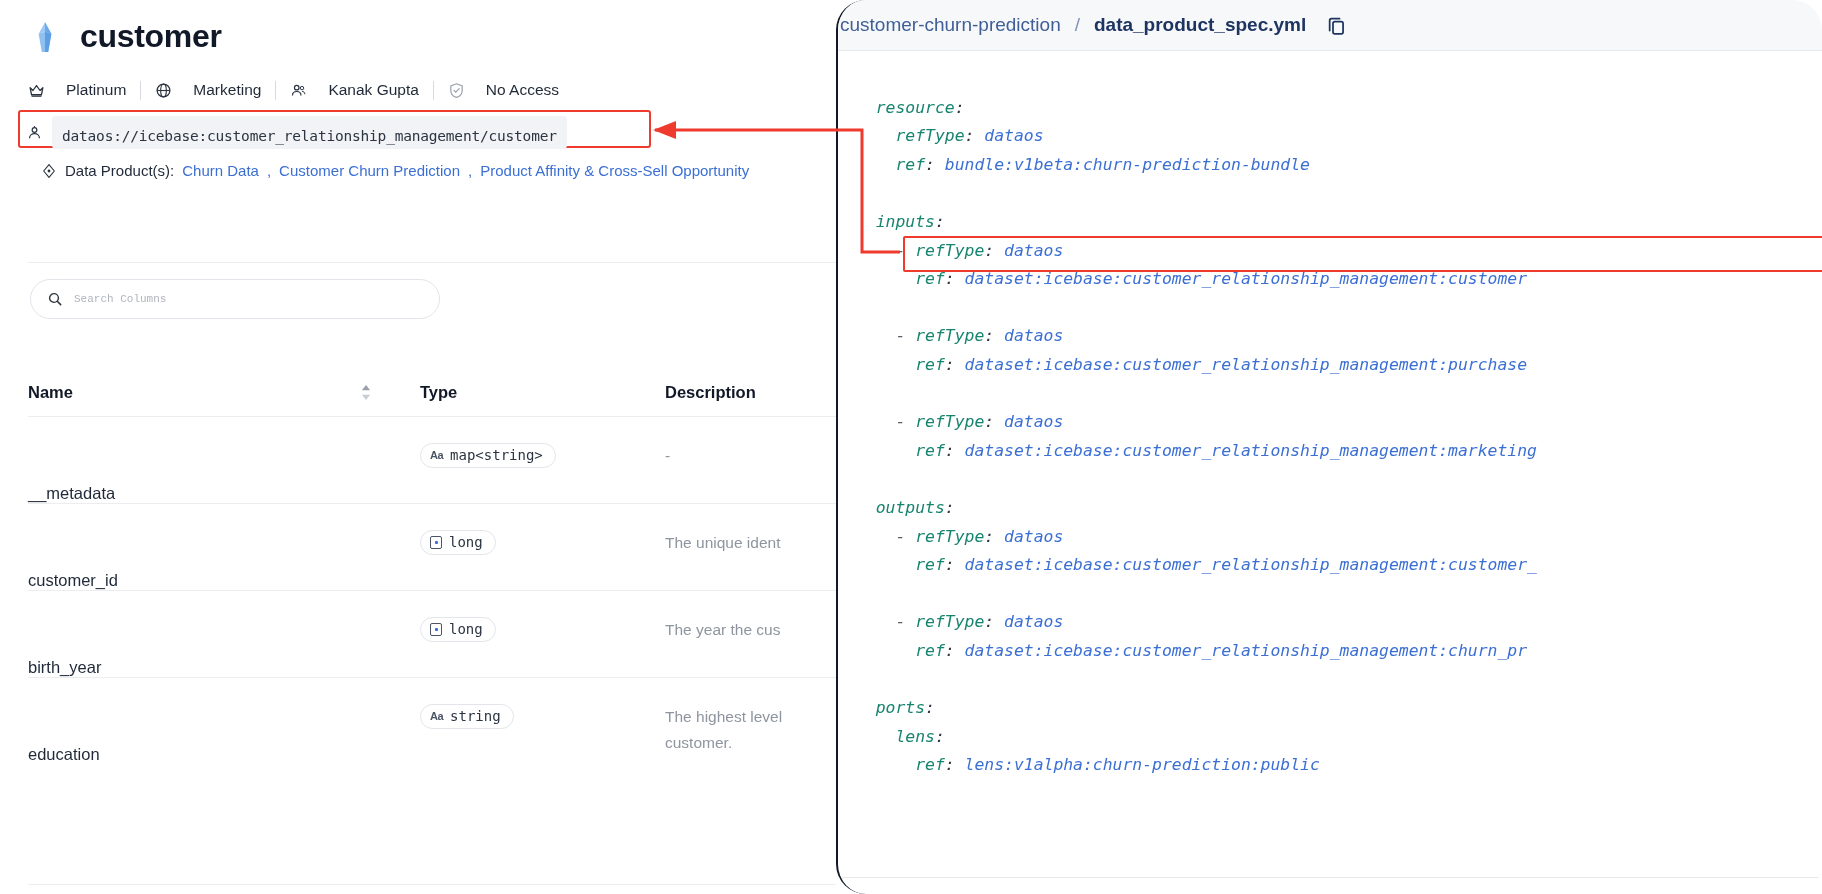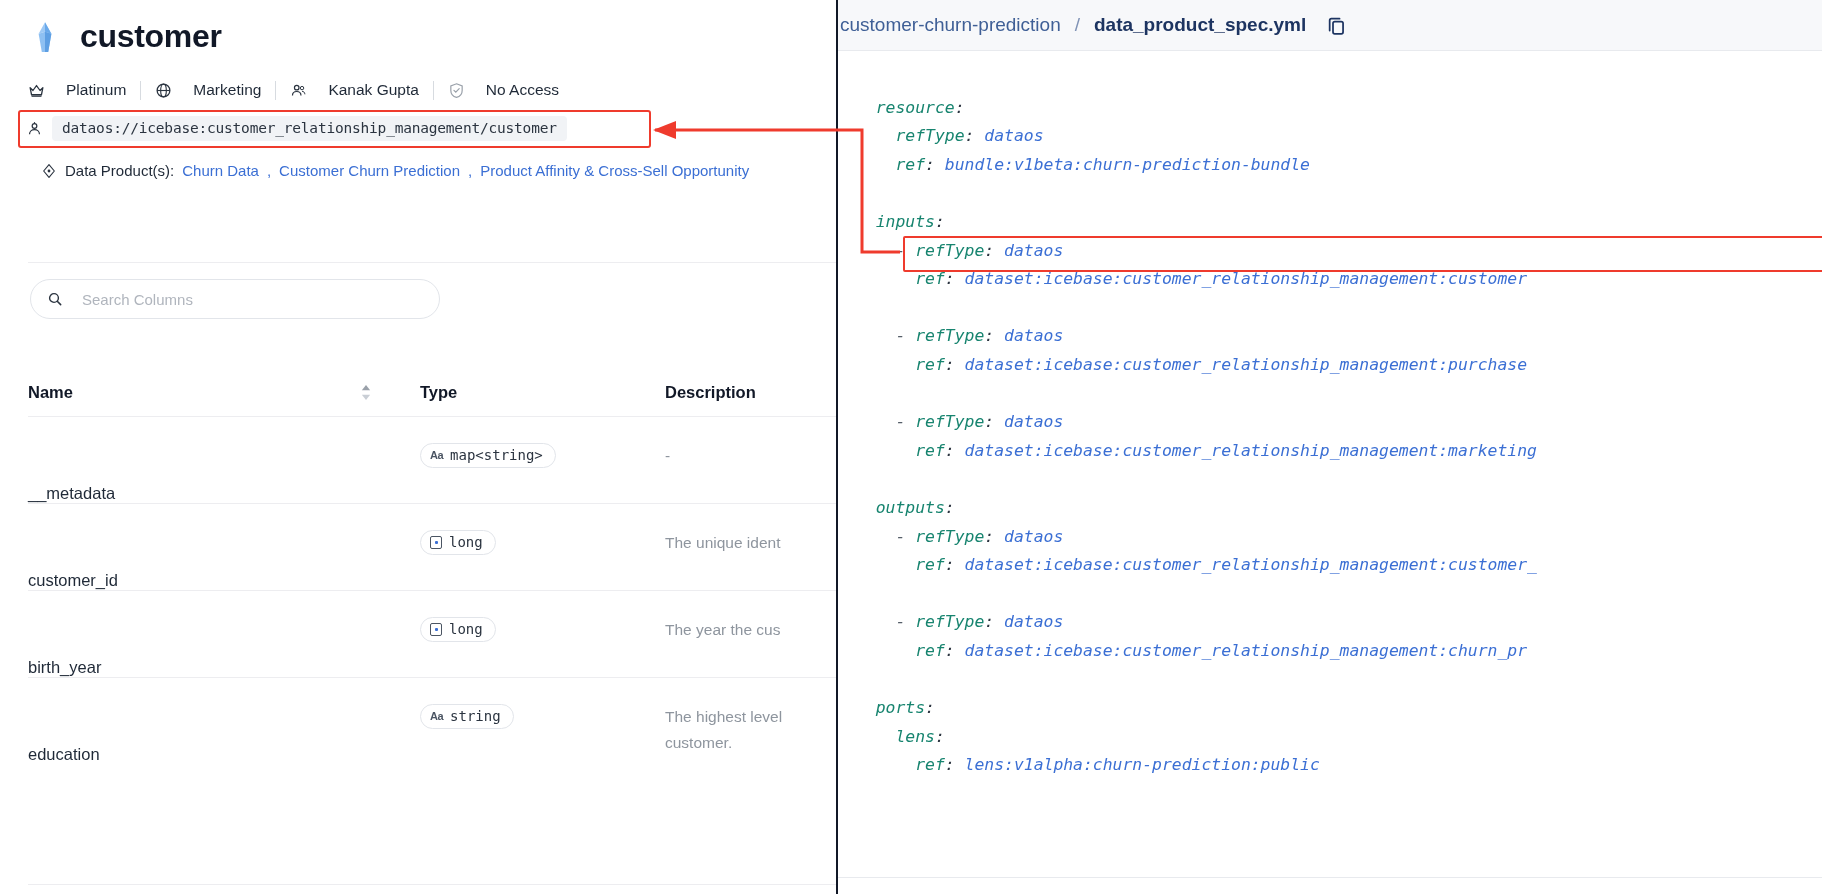--- a/index.html
+++ b/index.html
@@ -86,21 +86,21 @@
     left: 26px;
     top: 116px;
     display: flex;
     align-items: center;
     gap: 9px;
   }
   .addr-ico { width: 17px; height: 17px; display: block; }
   .addr-chip {
     background: #f1f3f6;
     border-radius: 4px;
-    padding: 4px 10px 5px 10px;
+    padding: 12px 10px 5px 10px;
     font-family: "DejaVu Sans Mono", monospace;
     font-size: 14.5px;
     color: #2b3440;
     letter-spacing: -0.2px;
     white-space: nowrap;
   }
 
   #dataproducts-row {
     position: absolute;
     left: 41px;
@@ -136,26 +136,25 @@
     display: flex;
     align-items: center;
     padding: 0 16px;
     gap: 11px;
     background: #fff;
   }
   .search-ico { width: 16px; height: 16px; display: block; flex: 0 0 auto; }
   #search-input {
     border: none;
     outline: none;
-    font-size: 15px;
+    font-size: 11px;
     color: #111827;
     background: transparent;
     width: 100%;
-    font-family: Liberation Sans, sans-serif;
-    margin-left: 8px;
+    font-family: Liberation Mono, monospace;
   }
   #search-input::placeholder { color: #b0b5bd; }
 
   
   #cols-table {
     position: absolute;
     left: 28px;
     top: 368px;
     width: 808px;
   }
@@ -249,20 +248,21 @@
   
   #right-panel {
     position: absolute;
     left: 836px;
     top: 0;
     width: 986px;
     height: 894px;
     background: #ffffff;
     border-left: 2px solid #111827;
     overflow: hidden;
+    border-radius: 30px;
   }
   #yaml-header {
     height: 51px;
     background: #f7f8fa;
     border-bottom: 1px solid #e8eaee;
     display: flex;
     align-items: center;
     padding-left: 2px;
     gap: 12px;
   }

